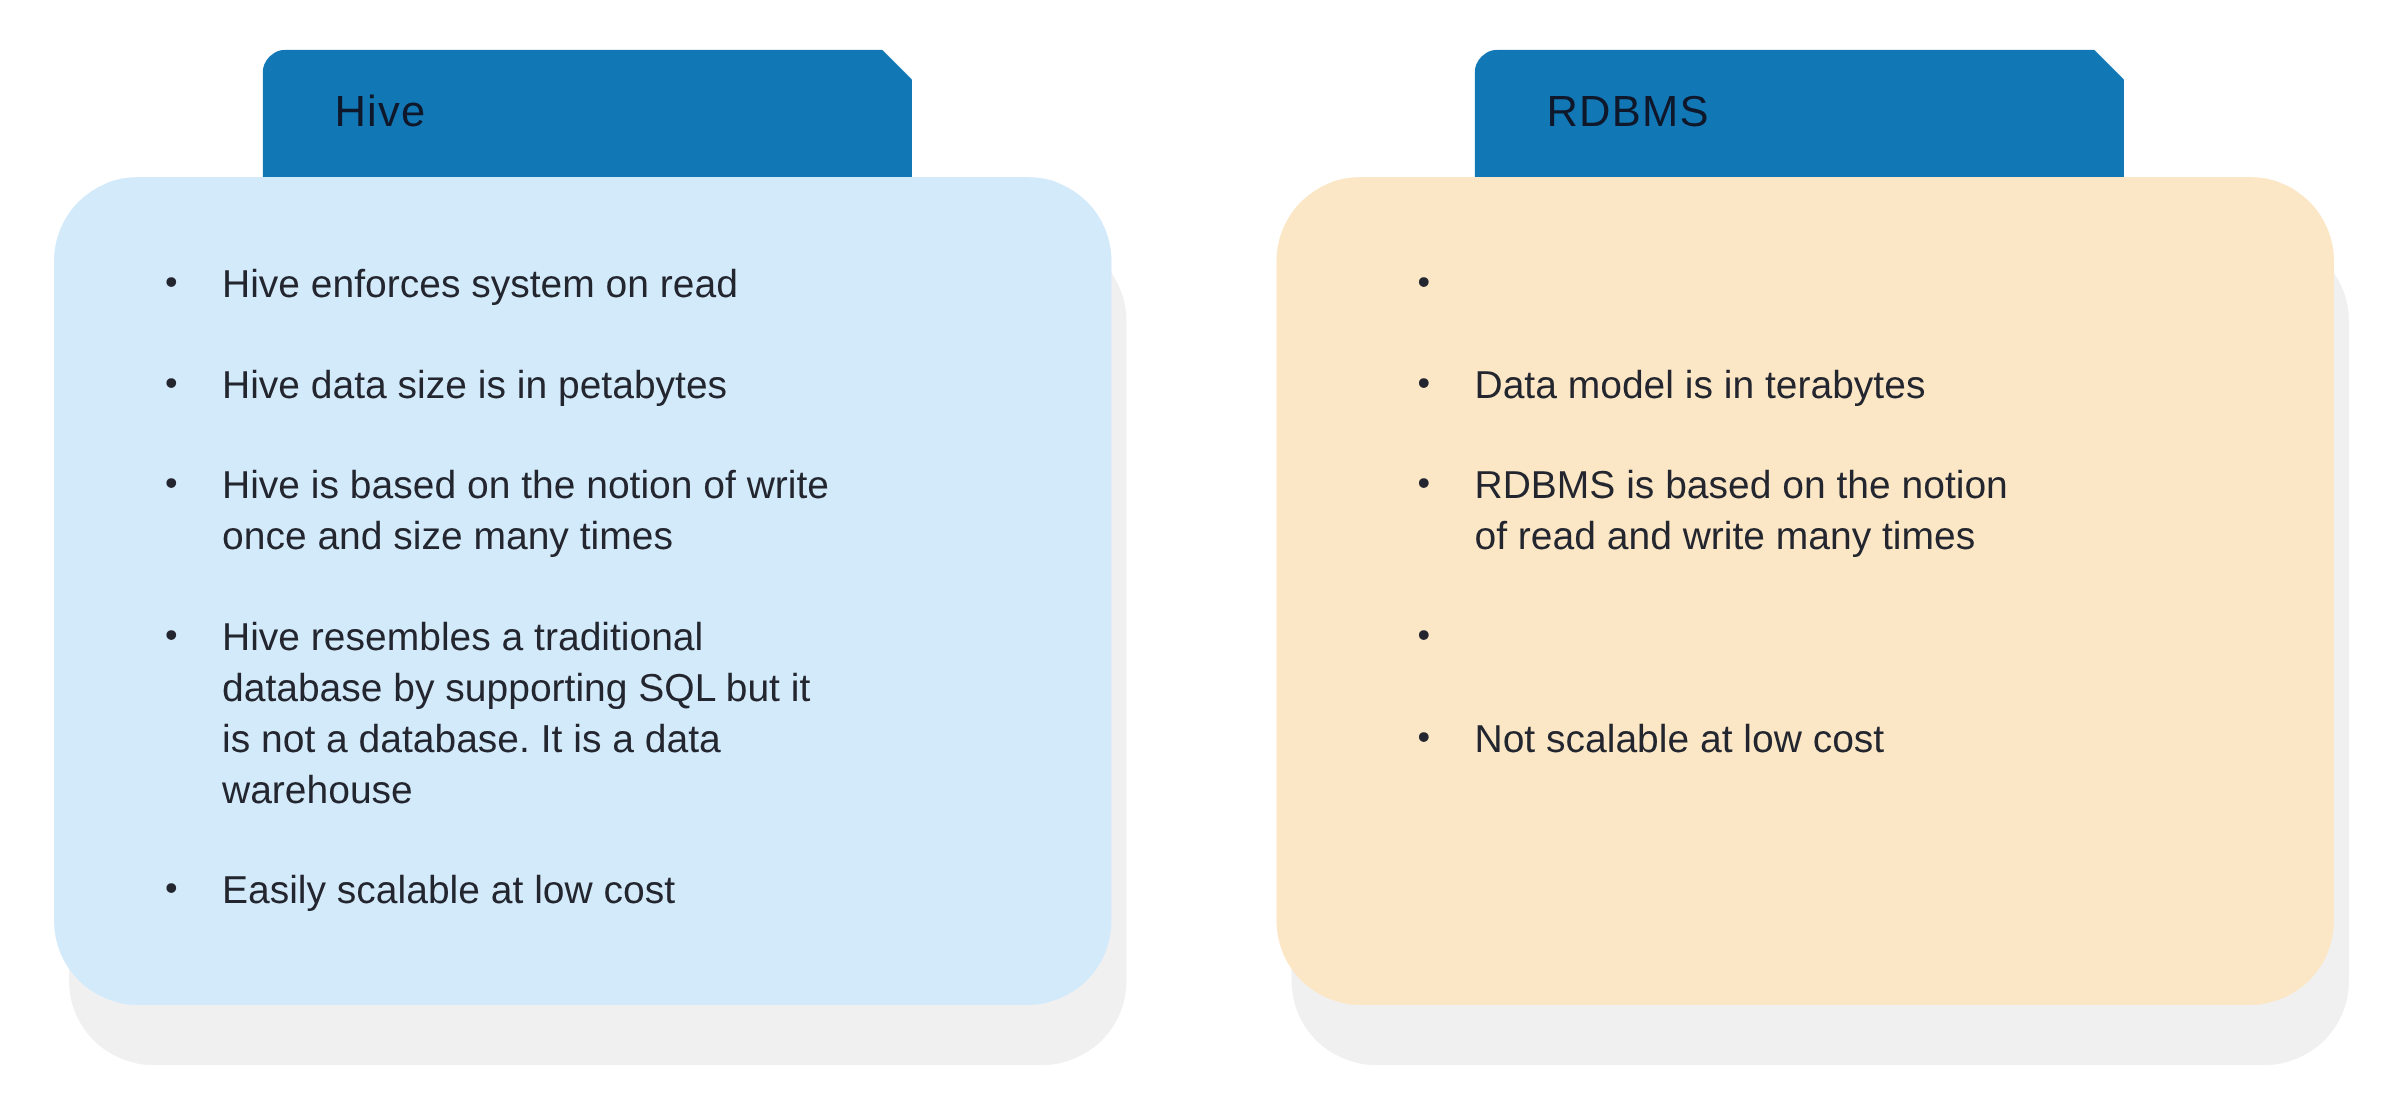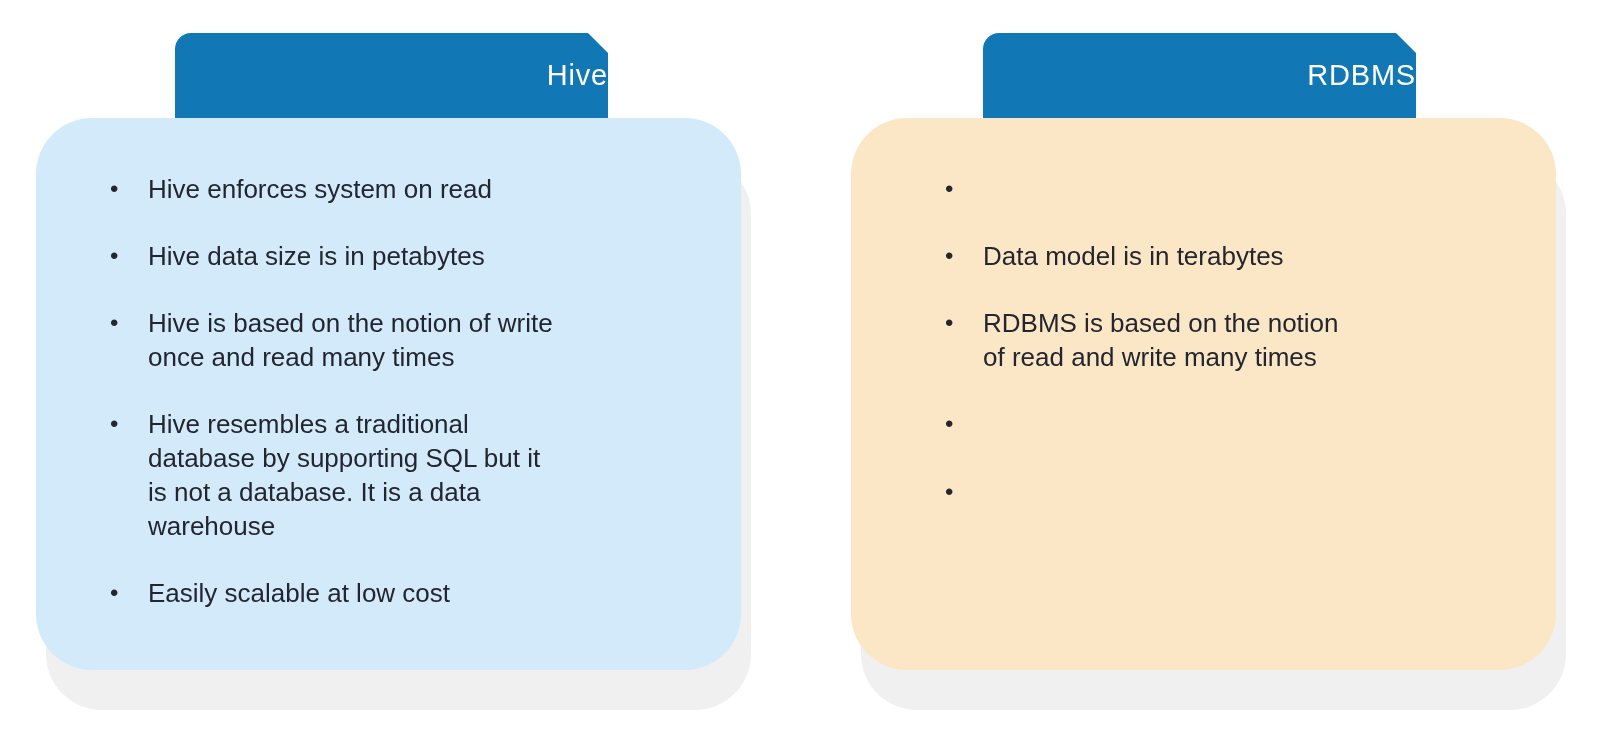--- a/index.html
+++ b/index.html
@@ -30,24 +30,24 @@
   .tab {
     position: absolute;
     top: 33px;
     width: 433px;
     height: 96px;
     background: #1278b5;
     border-top-left-radius: 16px;
     clip-path: polygon(0 0, calc(100% - 20px) 0, 100% 20px, 100% 100%, 0 100%);
     display: flex;
     align-items: center;
-    justify-content: flex-end;
+    justify-content: flex-start;
     padding-bottom: 12px;
     box-sizing: border-box;
-    color: #ffffff;
+    color: #0f172a;
     font-size: 29px;
     font-weight: 400;
     letter-spacing: 0.8px;
     padding-left: 48px;
   }
   .tab.hive  { left: 175px; }
   .tab.rdbms { left: 983px; }
 
   
   .card {
@@ -100,21 +100,21 @@
         <span class="bullet-dot">•</span>
         <span class="bullet-text">Hive enforces system on read</span>
       </li>
       <li class="bullet-item">
         <span class="bullet-dot">•</span>
         <span class="bullet-text">Hive data size is in petabytes</span>
       </li>
       <li class="bullet-item">
         <span class="bullet-dot">•</span>
         <span class="bullet-text">Hive is based on the notion of write
-once and read many times</span>
+once and size many times</span>
       </li>
       <li class="bullet-item">
         <span class="bullet-dot">•</span>
         <span class="bullet-text">Hive resembles a traditional
 database by supporting SQL but it
 is not a database. It is a data
 warehouse</span>
       </li>
       <li class="bullet-item">
         <span class="bullet-dot">•</span>
@@ -139,17 +139,18 @@
       <li class="bullet-item">
         <span class="bullet-dot">•</span>
         <span class="bullet-text">RDBMS is based on the notion
 of read and write many times</span>
       </li>
       <li class="bullet-item">
         <span class="bullet-dot">•</span>
       </li>
       <li class="bullet-item">
         <span class="bullet-dot">•</span>
+        <span class="bullet-text">Not scalable at low cost</span>
       </li>
     </ul>
   </div>
 
 </div>
 
 </body></html>

